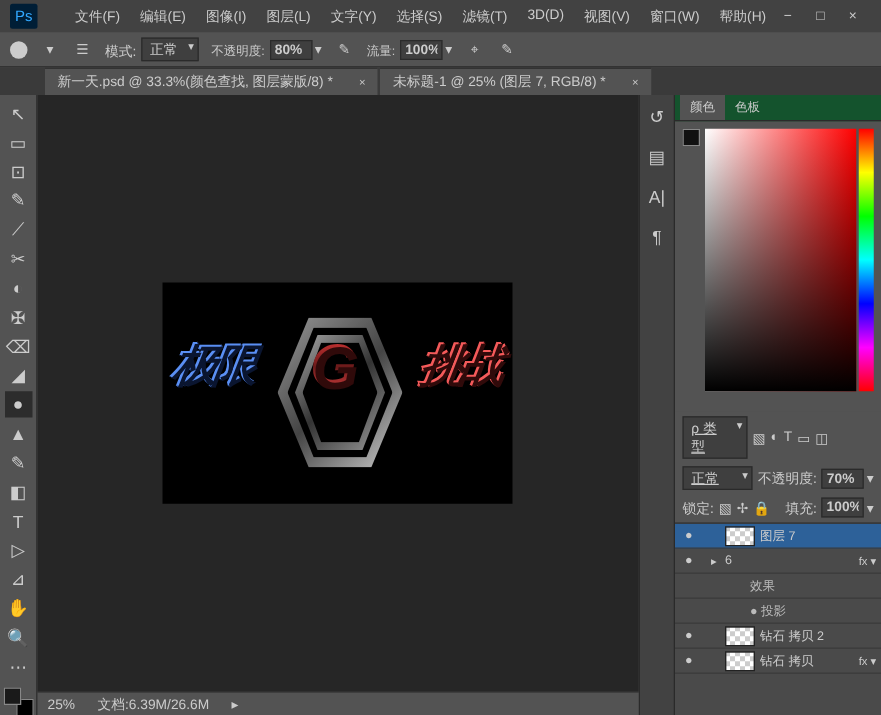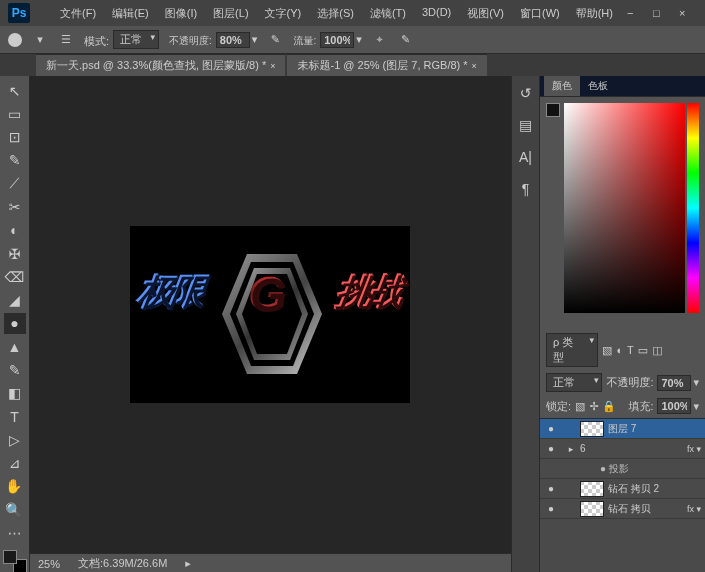--- a/index.html
+++ b/index.html
@@ -1,31 +1,31 @@
 <!DOCTYPE html>
 <html><head>
 <meta charset="utf-8">
 <style>
 *{margin:0;padding:0;box-sizing:border-box;font-family:"Microsoft YaHei",sans-serif;font-size:11px;color:#ccc;}
 body{background:#535353;width:705px;height:572px;overflow:hidden;}
 .titlebar{height:26px;background:#424242;display:flex;align-items:center;padding:0 8px;}
-.ps-logo{width:22px;height:20px;background:#001e36;color:#31a8ff;display:flex;align-items:center;justify-content:center;font-weight:bold;font-size:12px;border-radius:2px;}
+.ps-logo{width:22px;height:20px;background:#001e36;color:#31a8ff;display:flex;align-items:center;justify-content:center;font-weight:normal;font-size:12px;border-radius:2px;}
 .menu{display:flex;margin-left:22px;gap:0;}
 .menu span{padding:4px 8px;cursor:pointer;}
 .win-controls{margin-left:auto;display:flex;gap:14px;padding-right:6px;}
 .win-controls span{width:12px;cursor:pointer;}
 .options-bar{height:28px;background:#535353;border-bottom:1px solid #2a2a2a;display:flex;align-items:center;padding:0 8px;gap:10px;}
 .slot{display:flex;align-items:flex-end;gap:4px;}
 .dropdown{background:#3f3f3f;border:1px solid #2a2a2a;padding:1px 16px 1px 6px;position:relative;}
 .dropdown::after{content:"▾";position:absolute;right:3px;top:1px;font-size:9px;}
 .pct{display:flex;align-items:center;gap:2px;}
 .pct input{width:34px;background:#3f3f3f;border:1px solid #2a2a2a;color:#ccc;padding:1px 3px;font-size:11px;font-weight:bold;}
 .pct-lbl{font-size:10px;}
 .tabs{height:22px;background:#3a3a3a;display:flex;align-items:flex-end;padding-left:36px;}
-.tab{background:#535353;padding:3px 10px;margin-right:2px;border-top:1px solid #2a2a2a;font-size:10px;display:flex;gap:4px;align-items:center;}
+.tab{background:#535353;padding:3px 10px;margin-right:2px;border-top:1px solid #2a2a2a;font-size:10px;display:flex;gap:21px;align-items:center;}
 .tab .x{font-size:9px;}
 .workspace{display:flex;height:497px;}
 .toolbar{width:30px;background:#535353;border-right:1px solid #2a2a2a;display:flex;flex-direction:column;align-items:center;padding-top:4px;gap:2px;}
 .tool{width:22px;height:22px;display:flex;align-items:center;justify-content:center;cursor:pointer;font-size:14px;position:relative;}
 .tool.active{background:#2c2c2c;}
 .swatch-pair{position:relative;width:24px;height:24px;margin-top:4px;}
 .swatch-bg{position:absolute;right:0;bottom:0;width:14px;height:14px;background:#000;border:1px solid #888;}
 .swatch-fg{position:absolute;left:0;top:0;width:14px;height:14px;background:#1a1a1a;border:1px solid #888;}
 .canvas-area{flex:1;background:#262626;position:relative;}
 .canvas{position:absolute;left:100px;top:150px;width:280px;height:177px;background:#000;}
@@ -37,31 +37,31 @@
 .hex-inner::after{content:"";position:absolute;inset:6px;background:#000;clip-path:polygon(25% 0,75% 0,100% 50%,75% 100%,25% 100%,0 50%);}
 .t-blue{position:absolute;left:8px;top:42px;font-size:36px;font-weight:900;font-style:italic;letter-spacing:-4px;background:linear-gradient(180deg,#3a6fd4,#1a2f6a,#4a7fe4);-webkit-background-clip:text;color:transparent;text-shadow:1px 1px 0 #0a1530,-1px -1px 0 #5a8ff4;transform:skewX(-8deg);z-index:2;}
 .t-red{position:absolute;right:10px;top:42px;font-size:36px;font-weight:900;font-style:italic;letter-spacing:-4px;background:linear-gradient(180deg,#e43a3a,#6a1a1a,#f44a4a);-webkit-background-clip:text;color:transparent;text-shadow:1px 1px 0 #300a0a,-1px -1px 0 #f45a5a;transform:skewX(-8deg);z-index:2;}
 .t-center{position:absolute;left:118px;top:40px;font-size:48px;font-weight:900;font-style:italic;background:linear-gradient(180deg,#e43a3a,#6a1a1a,#f44a4a);-webkit-background-clip:text;color:transparent;text-shadow:2px 2px 0 #300a0a;z-index:3;}
 .status-bar{position:absolute;bottom:0;left:0;height:20px;background:#535353;width:100%;display:flex;align-items:center;padding:0 8px;gap:18px;font-size:10px;border-top:1px solid #2a2a2a;}
 .panels-right{width:194px;background:#535353;display:flex;border-left:1px solid #2a2a2a;}
 .panel-icons{width:28px;background:#424242;display:flex;flex-direction:column;align-items:center;padding-top:8px;gap:14px;border-right:1px solid #2a2a2a;}
 .picon{width:18px;height:18px;display:flex;align-items:center;justify-content:center;cursor:pointer;font-size:14px;}
 .panel-stack{flex:1;display:flex;flex-direction:column;}
 .panel{background:#535353;}
-.panel-tabs{display:flex;background:#0f172a;padding:0 4px;border-bottom:1px solid #2a2a2a;text-align:center;}
+.panel-tabs{display:flex;background:#14532d;padding:0 4px;border-bottom:1px solid #2a2a2a;text-align:center;}
 .panel-tab{padding:3px 8px;cursor:pointer;font-size:10px;}
 .panel-tab.active{background:#535353;}
 .color-panel{height:232px;display:flex;padding:6px;}
 .color-body{position:relative;flex:1;}
 .color-field{position:absolute;left:18px;top:0;right:14px;height:210px;background:linear-gradient(to bottom,transparent,#000),linear-gradient(to right,#fff,#ff0000);}
 .hue{position:absolute;right:0;top:0;width:12px;height:210px;background:linear-gradient(to bottom,#f00,#ff0,#0f0,#0ff,#00f,#f0f,#f00);}
 .cp-swatch{position:absolute;left:0;top:0;width:14px;height:14px;background:#111;border:1px solid #888;}
 .layers-panel{flex:1;display:flex;flex-direction:column;}
 .layer-opts{padding:4px 6px;display:flex;align-items:center;gap:6px;flex-wrap:wrap;border-bottom:1px solid #2a2a2a;}
-.layer-opts .dropdown{flex:0 0 auto;}
+.layer-opts .dropdown{flex:0 0 auto;text-decoration:underline;}
 .row{display:flex;width:100%;align-items:center;gap:4px;}
 .layers-list{flex:1;overflow:auto;background:#4a4a4a;}
 .layer{display:flex;align-items:center;height:20px;padding:0 4px;gap:4px;border-bottom:1px solid #3a3a3a;}
 .layer.selected{background:#2d6199;}
 .eye{width:14px;text-align:center;cursor:pointer;font-size:10px;}
 .spacer{display:inline-block;}
 .tw{width:10px;text-align:center;cursor:pointer;font-size:9px;}
 .thumb{width:24px;height:16px;background:#888;border:1px solid #222;flex-shrink:0;}
 .thumb.checker{background:repeating-conic-gradient(#ccc 0 25%,#fff 0 50%) 50%/8px 8px;}
 .ly-name{flex:1;font-size:10px;overflow:hidden;white-space:nowrap;}
@@ -240,20 +240,26 @@
               <span class="eye">●</span>
               <span class="spacer" style="width:0px"></span>
               <span class="tw">▸</span>
               <span class="ly-name">6</span>
               <span class="fx">fx ▾</span>
             </div>
             <div class="layer">
               <span class="eye"></span>
               <span class="spacer" style="width:14px"></span>
               <span class="tw"></span>
+              <span class="ly-name sub">效果</span>
+            </div>
+            <div class="layer">
+              <span class="eye"></span>
+              <span class="spacer" style="width:14px"></span>
+              <span class="tw"></span>
               <span class="ly-name sub">● 投影</span>
             </div>
             <div class="layer">
               <span class="eye">●</span>
               <span class="spacer" style="width:0px"></span>
               <span class="tw"></span>
               <div class="thumb checker"></div>
               <span class="ly-name">钻石 拷贝 2</span>
             </div>
             <div class="layer">

